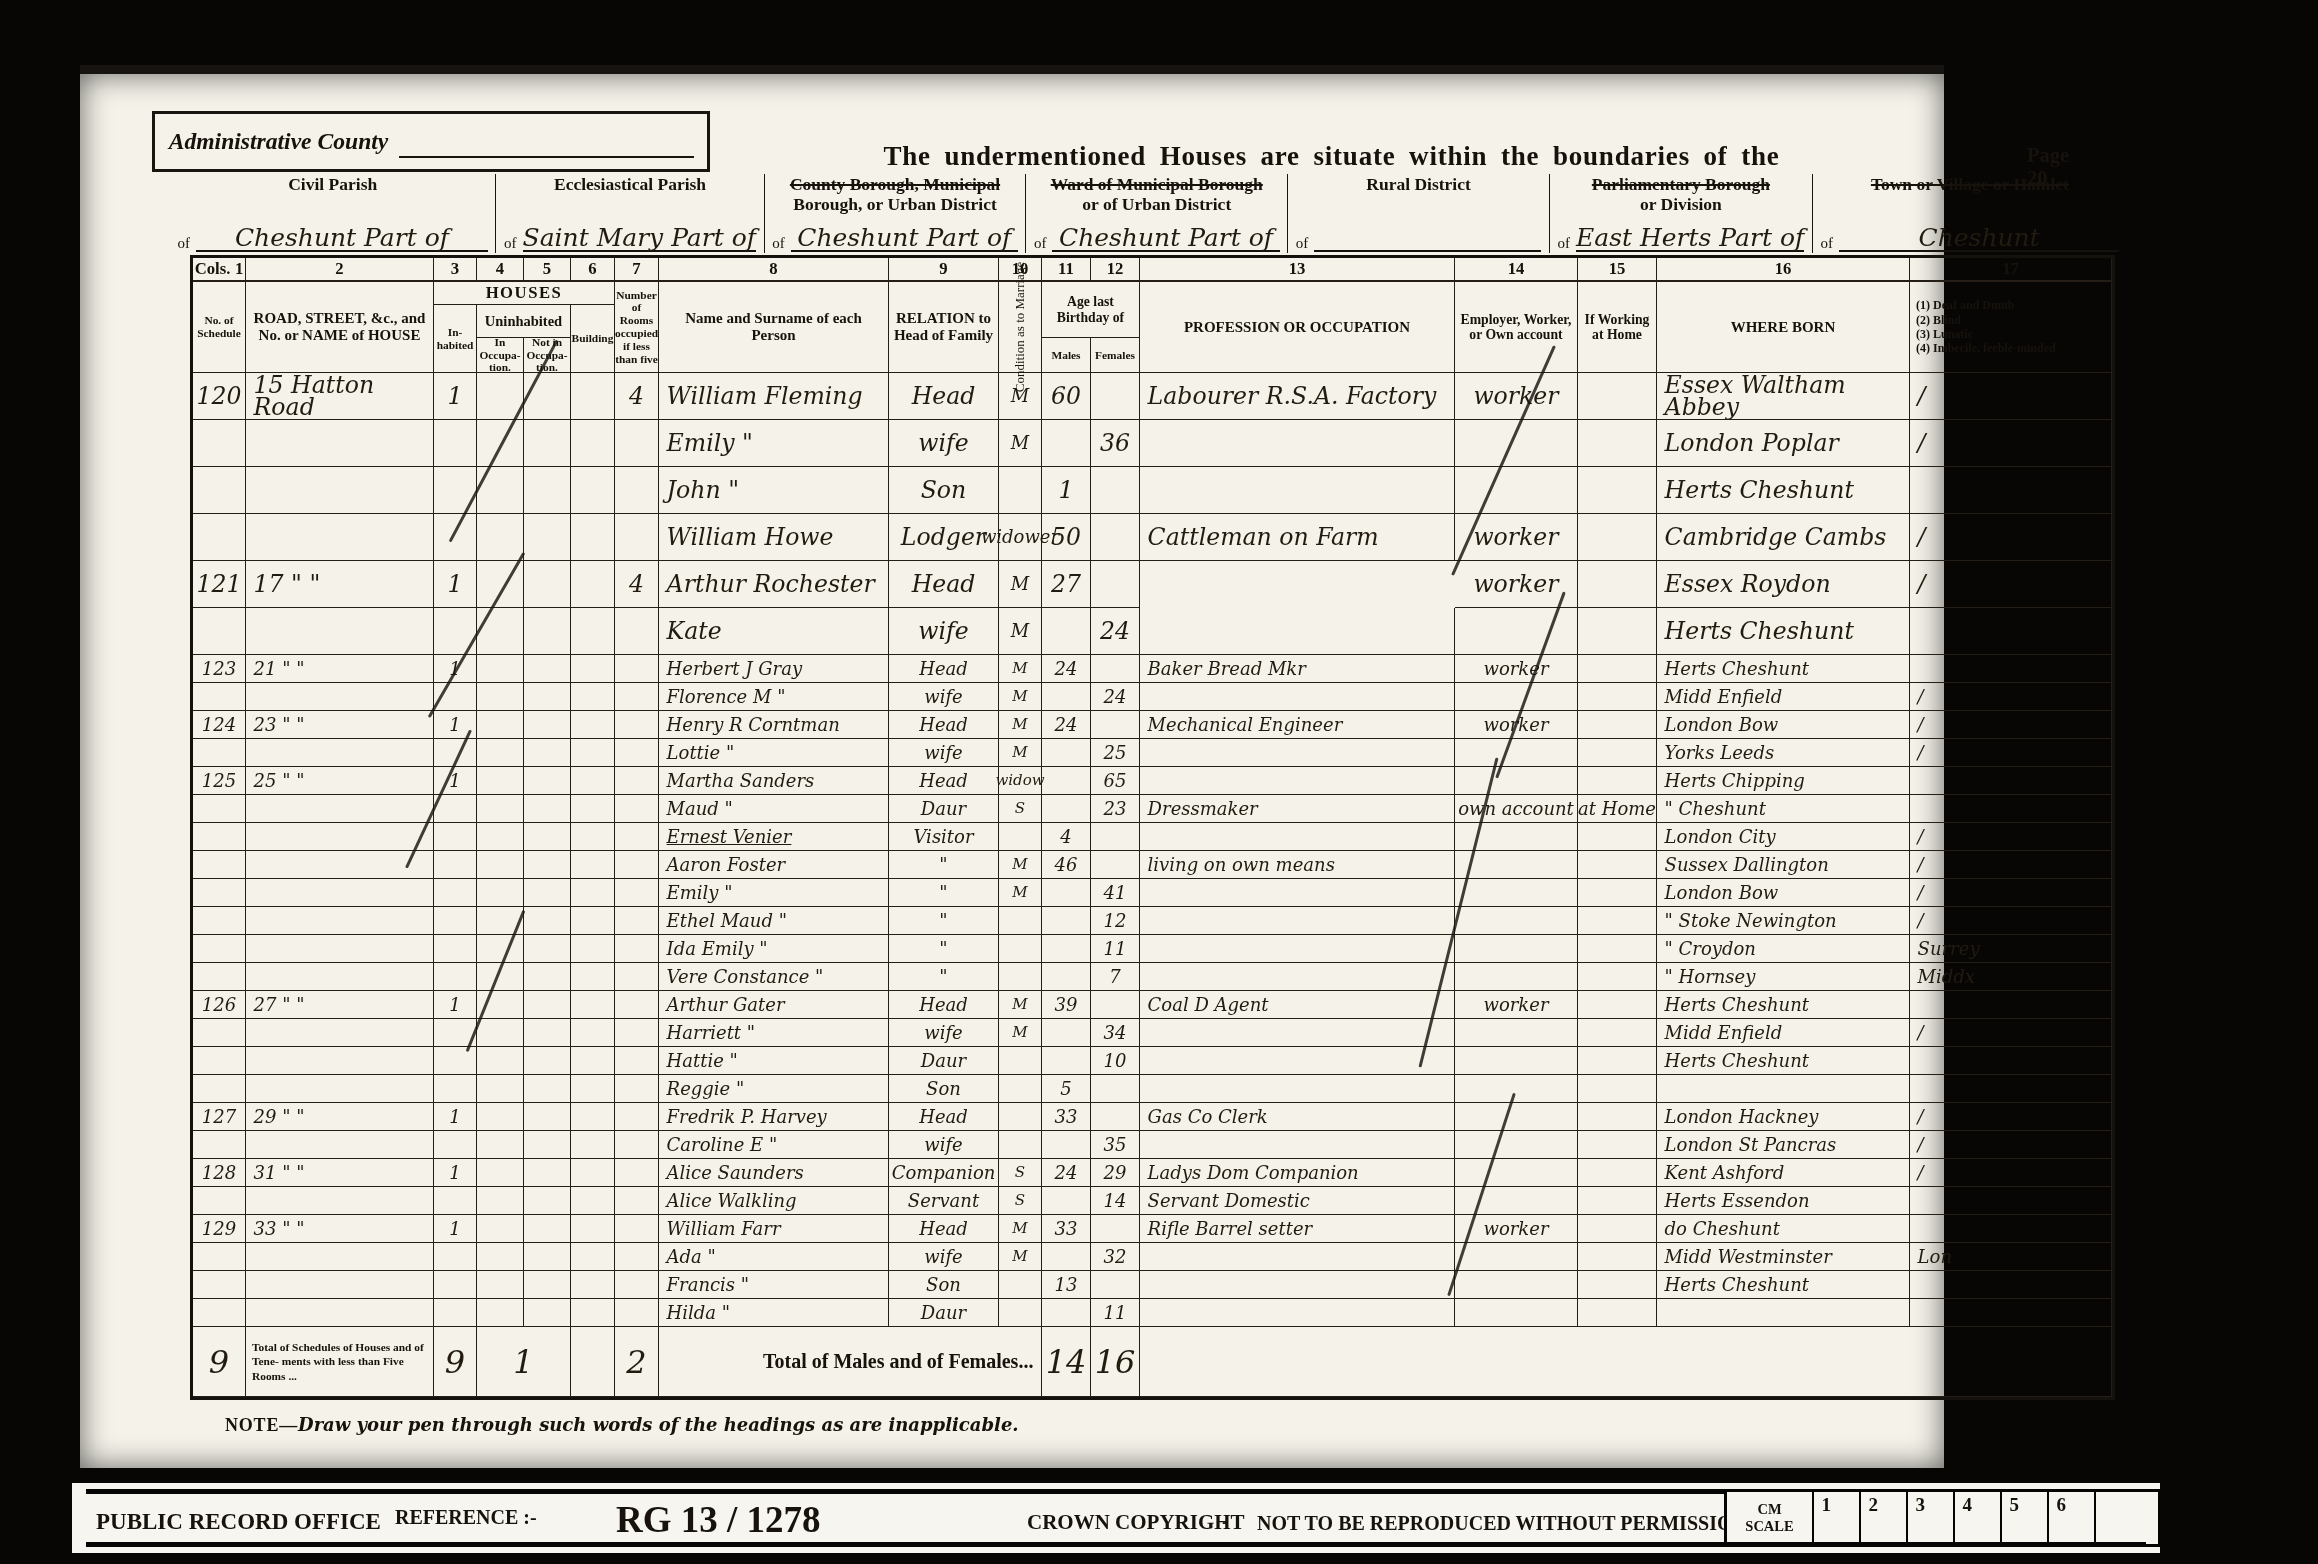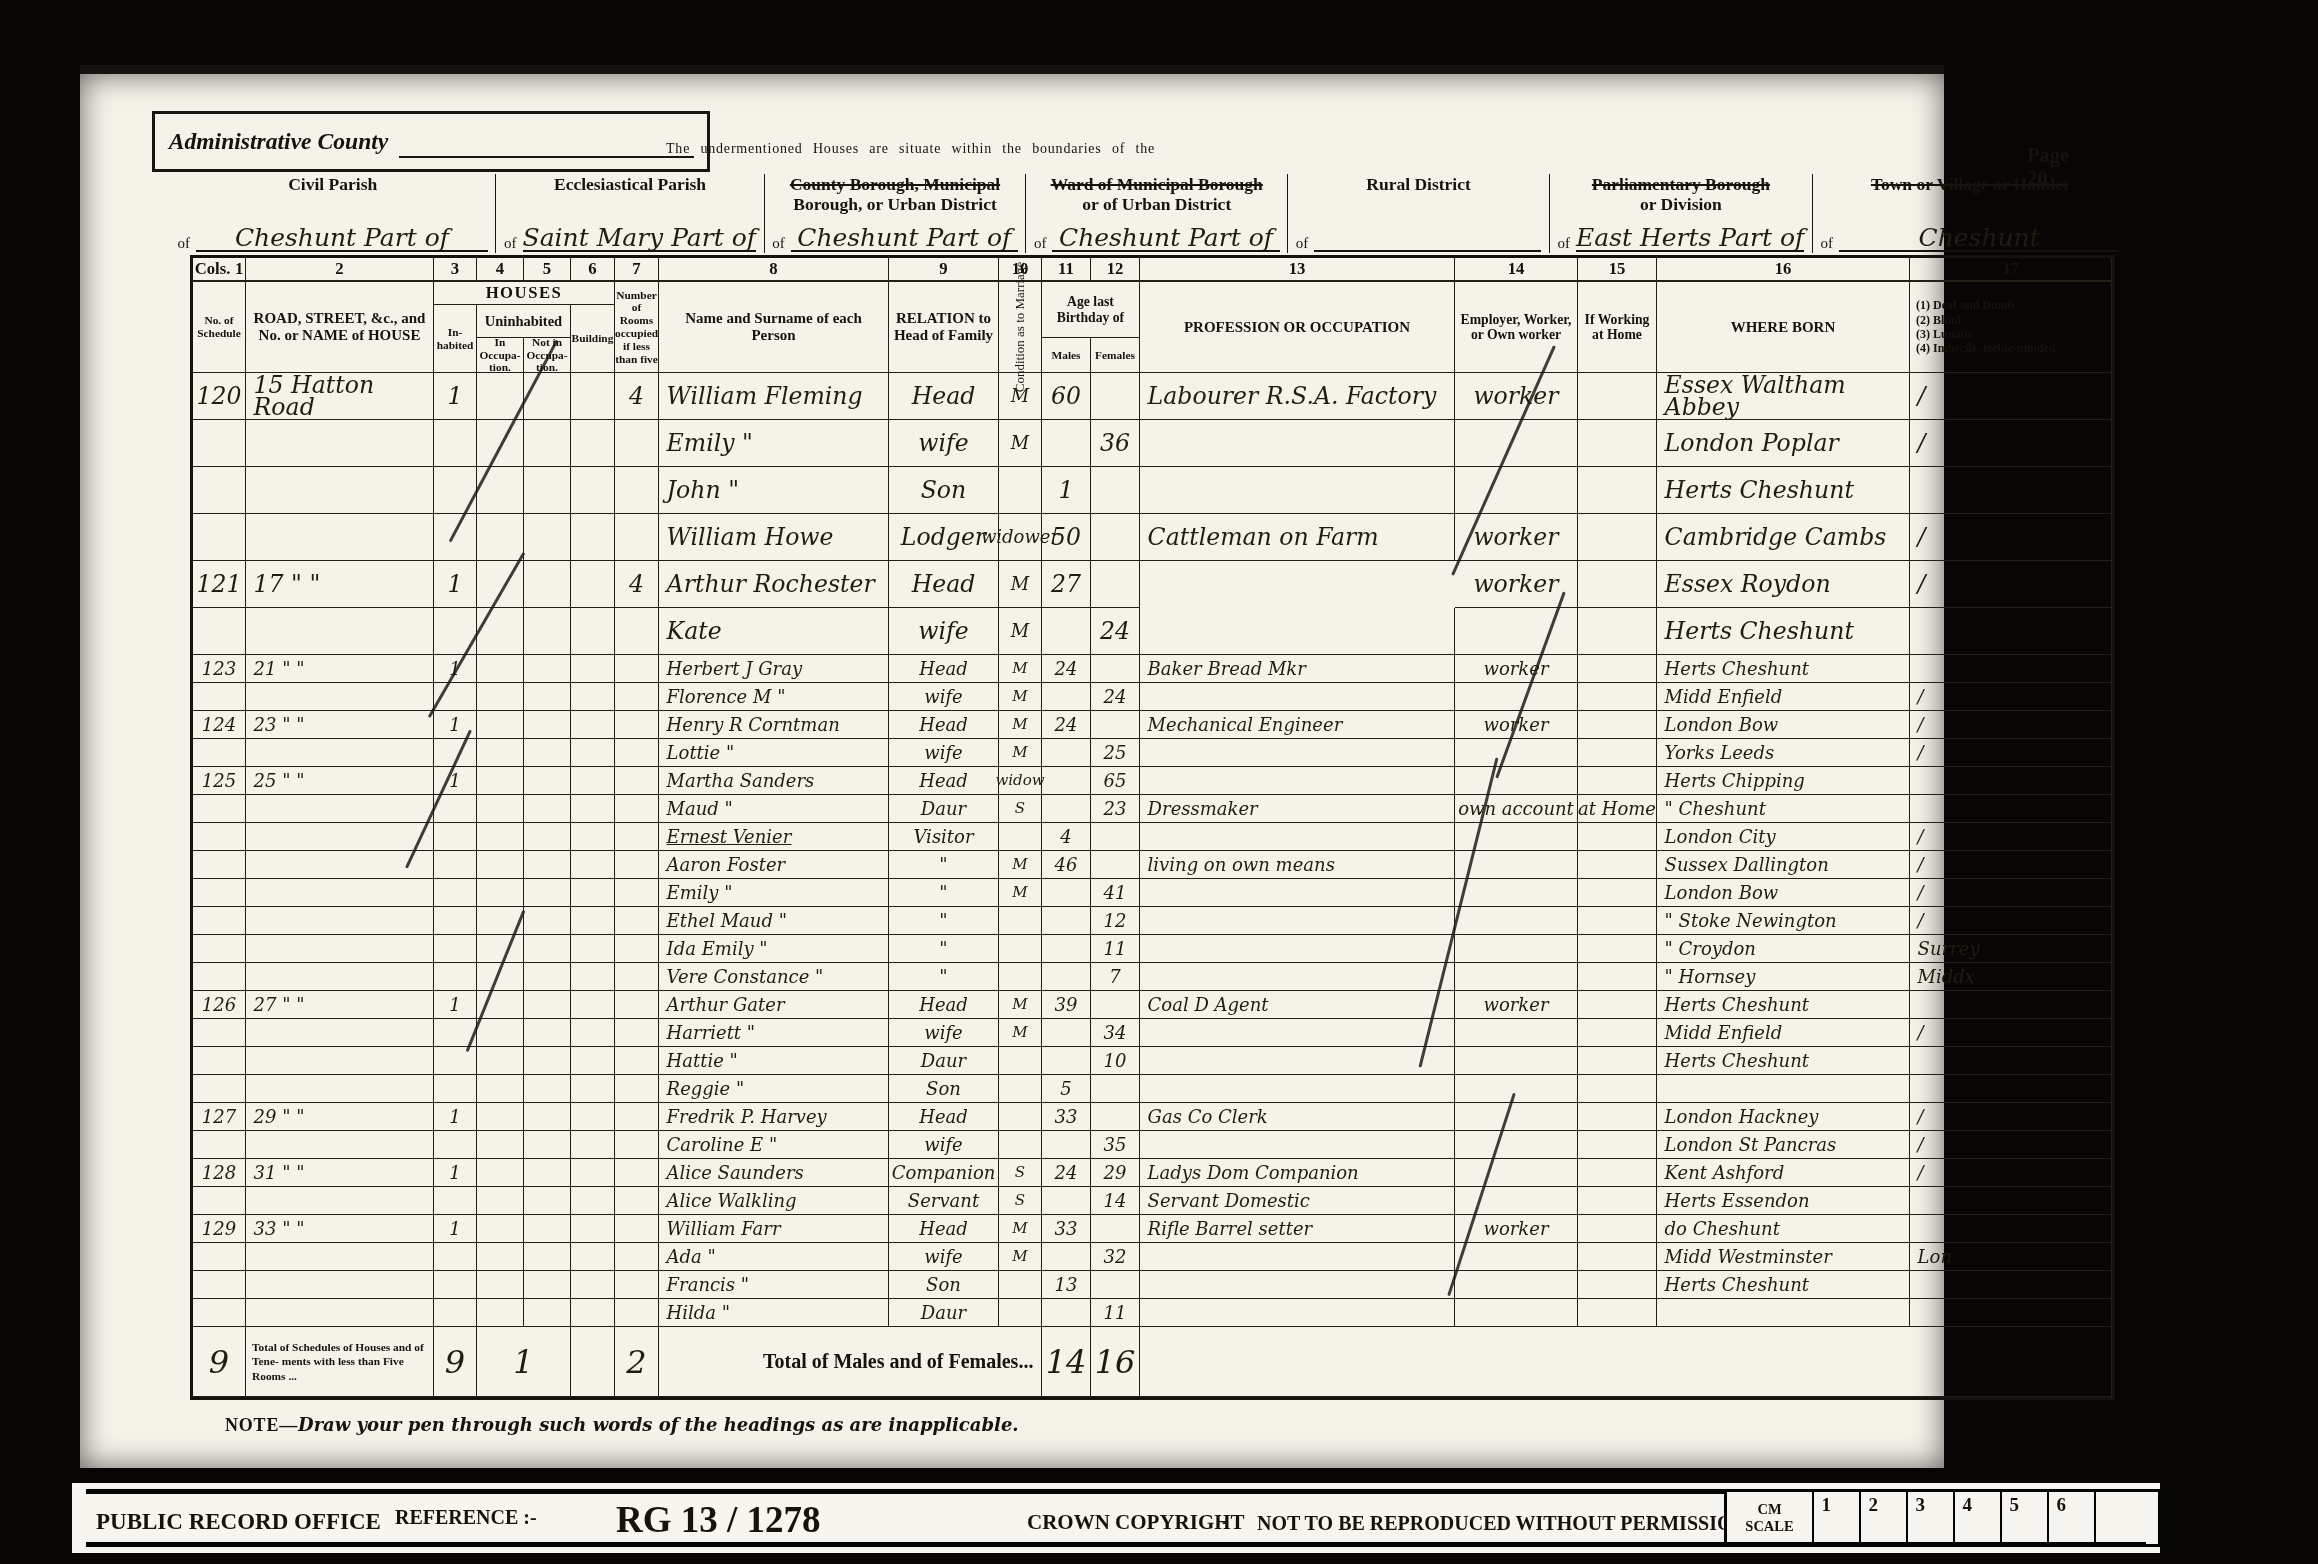--- a/index.html
+++ b/index.html
@@ -6,22 +6,22 @@
   body{width:2319px;height:1564px;position:relative;overflow:hidden;
        font-family:"Liberation Serif",serif;color:#17120c;}
   .pr{position:absolute;}
   .page{left:80px;top:65px;width:1864px;height:1394px;background:#f4f2e9;
         border-top:9px solid #161311;box-shadow:0 0 30px rgba(0,0,0,.6) inset;}
   
   .admin-box{left:72px;top:37px;width:525px;height:55px;border:3px solid #1a1510;
              display:flex;align-items:center;padding:0 13.7px;background:#f4f2e9;}
   .admin-box .lbl{font-style:italic;font-weight:bold;font-size:23.6px;white-space:nowrap;}
   .admin-box .rule{flex:1;border-bottom:2.3px solid #1a1510;margin-left:10.6px;height:58%;}
-  .situate{left:586px;top:67px;width:1331px;font-weight:normal;
-           font-size:14px;word-spacing:6px;letter-spacing:0.8px;}
+  .situate{left:586px;top:67px;width:1331px;text-align:center;font-weight:bold;
+           font-size:27px;word-spacing:6px;letter-spacing:0.8px;}
   .pageno{left:1947px;top:70px;font-weight:bold;font-size:20.5px;}
   
   .districts{left:90px;top:100px;width:1957px;height:79px;display:flex;}
   .dcell{border-right:1.5px solid #1a1510;display:flex;flex-direction:column;
          justify-content:space-between;padding:0 7.6px 0 7.6px;}
   .dcell:last-child{border-right:none;}
   .dlabel{text-align:center;font-weight:bold;font-size:17.5px;line-height:1.15;}
   .struck{text-decoration:line-through;text-decoration-thickness:2.3px;}
   .dvalrow{display:flex;align-items:flex-end;gap:6px;padding-bottom:1.5px;}
   .dof{font-size:15px;}
@@ -177,21 +177,21 @@
       <div class="c hl unh" style="grid-area: 3 / 4 / auto / span 2;">Uninhabited</div>
       <div class="c hl tiny" style="grid-area: 4 / 4;">In Occupa-tion.</div>
       <div class="c hl tiny" style="grid-area: 4 / 5;">Not in Occupa-tion.</div>
       <div class="c hl tiny" style="grid-area: 3 / 6 / span 2;">Building</div>
       <div class="c hl" style="grid-area: 2 / 8 / span 3;">Name and Surname of each Person</div>
       <div class="c hl" style="grid-area: 2 / 9 / span 3;">RELATION to Head of Family</div>
       <div class="c hl small" style="grid-area: 2 / 11 / span 2 / span 2;">Age last Birthday of</div>
       <div class="c hl tiny" style="grid-area: 4 / 11;">Males</div>
       <div class="c hl tiny" style="grid-area: 4 / 12;">Females</div>
       <div class="c hl" style="grid-area: 2 / 13 / span 3;">PROFESSION OR OCCUPATION</div>
-      <div class="c hl small" style="grid-area: 2 / 14 / span 3;">Employer, Worker, or Own worker</div>
+      <div class="c hl small" style="grid-area: 2 / 14 / span 3;">Employer, Worker, or Own account</div>
       <div class="c hl small" style="grid-area: 2 / 15 / span 3;">If Working at Home</div>
       <div class="c hl" style="grid-area: 2 / 16 / span 3;">WHERE BORN</div>
       <div class="c vert" style="grid-area: 2 / 10 / span 3;">
         <span>Condition as to Marriage</span>
       </div>
       <div class="c inf" style="grid-area: 2 / 17 / span 3;">
         <div style="font-weight: bold;">(1) Deaf and Dumb</div>
         <div style="font-weight: bold;">(2) Blind</div>
         <div style="font-weight: bold;">(3) Lunatic</div>
         <div style="font-weight: bold;">(4) Imbecile, feeble-minded</div>

